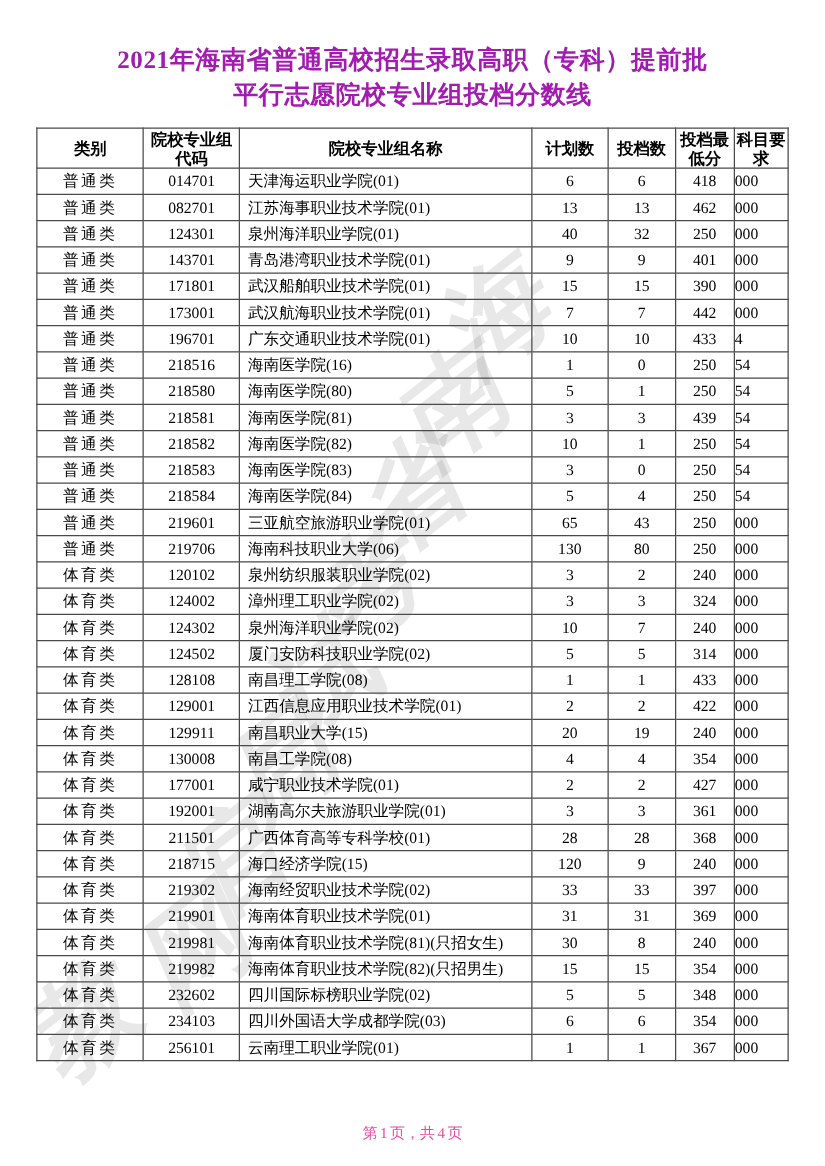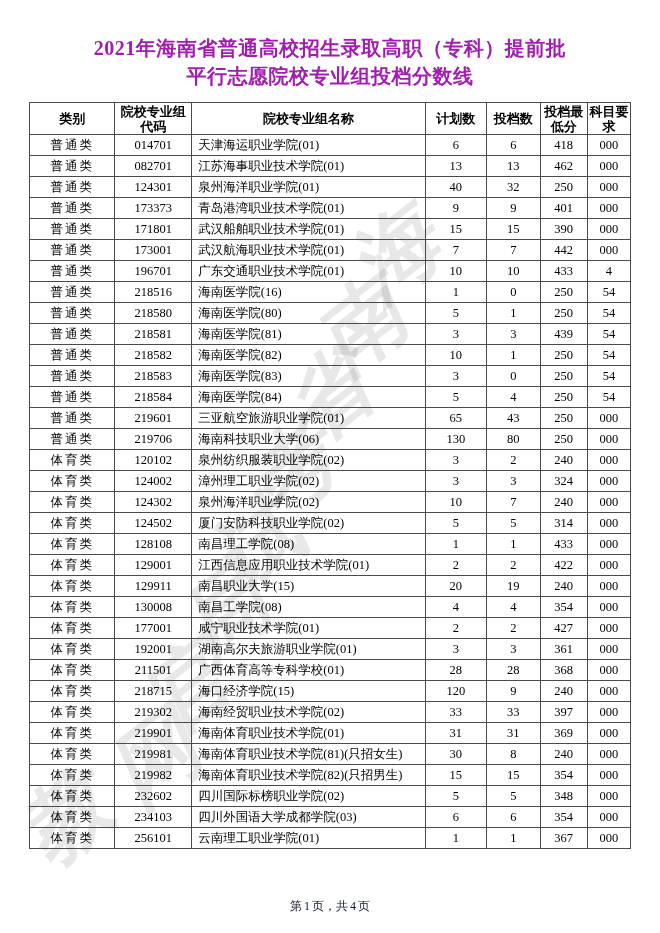--- a/index.html
+++ b/index.html
@@ -90,33 +90,33 @@
     text-align: center;
     line-height: 15px;
     font-size: 13px;
   }
   .col-cat   { width: 83px;  text-align: center; }
   .col-code  { width: 75px;  text-align: center; }
   .col-name  { width: 227px; text-align: left; padding-left: 6px !important; }
   .col-plan  { width: 60px;  text-align: center; }
   .col-sub   { width: 52px;  text-align: center; }
   .col-min   { width: 46px;  text-align: center; }
-  .col-req   { width: 42px;  text-align: center; }
+  .col-req   { width: 42px;  text-align: left; }
 
   .cat-spaced { letter-spacing: 2px; padding-left: 2px; }
 
   
   .footer {
     position: absolute;
     z-index: 10;
     left: 0; right: 0;
     top: 898px;
     text-align: center;
     font-size: 12px;
-    color: #0f172a;
+    color: #ec4899;
   }
   .footer span { margin: 0 1px; }
 </style>
 </head>
 <body>
 
 <div id="page">
 
   <div class="watermark">
     <div class="wm-char wm1" style="color: rgb(0, 0, 0); opacity: 0.085;">海</div>
@@ -171,21 +171,21 @@
             <td class="col-cat  cat-spaced">普通类</td>
             <td class="col-code">124301</td>
             <td class="col-name">泉州海洋职业学院(01)</td>
             <td class="col-plan">40</td>
             <td class="col-sub">32</td>
             <td class="col-min">250</td>
             <td class="col-req">000</td>
           </tr>
           <tr>
             <td class="col-cat  cat-spaced">普通类</td>
-            <td class="col-code">173373</td>
+            <td class="col-code">143701</td>
             <td class="col-name">青岛港湾职业技术学院(01)</td>
             <td class="col-plan">9</td>
             <td class="col-sub">9</td>
             <td class="col-min">401</td>
             <td class="col-req">000</td>
           </tr>
           <tr>
             <td class="col-cat  cat-spaced">普通类</td>
             <td class="col-code">171801</td>
             <td class="col-name">武汉船舶职业技术学院(01)</td>

